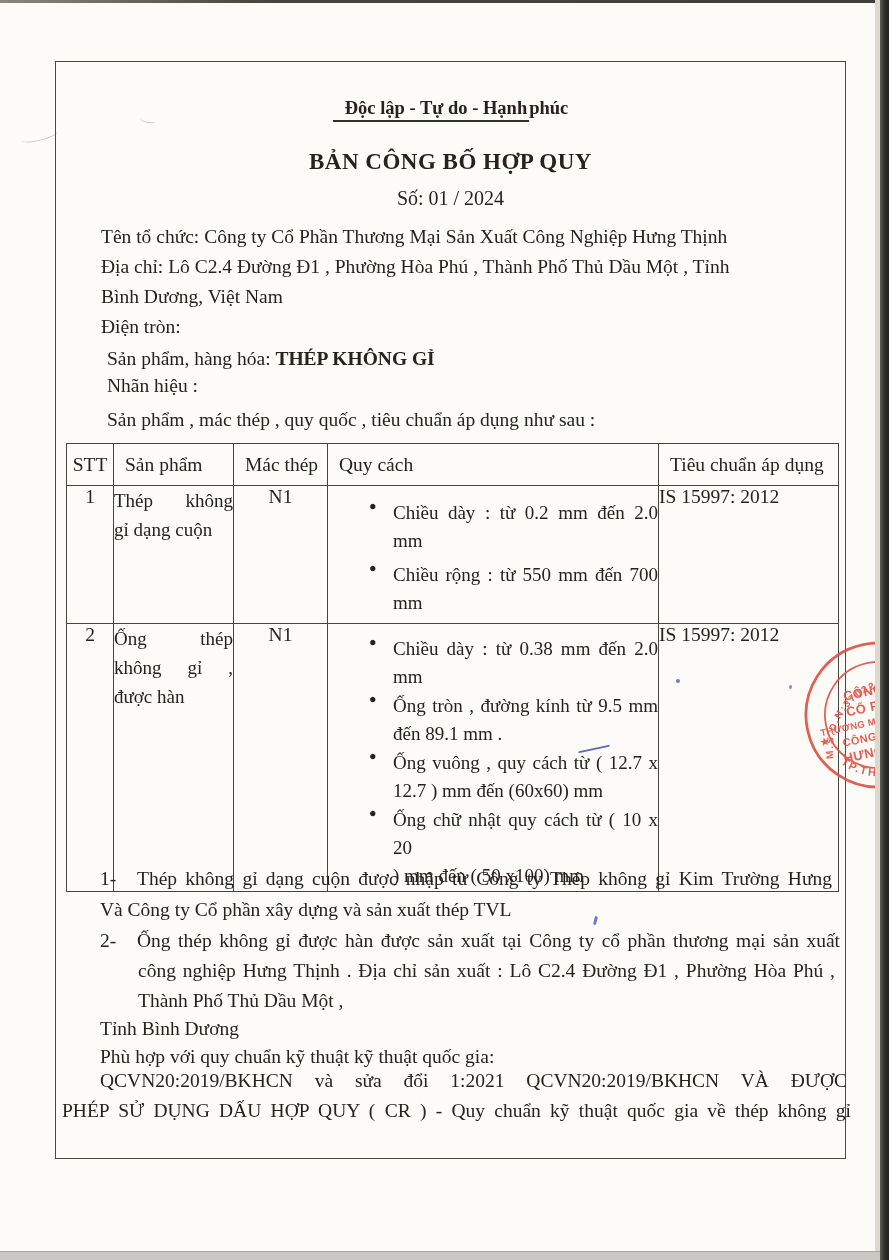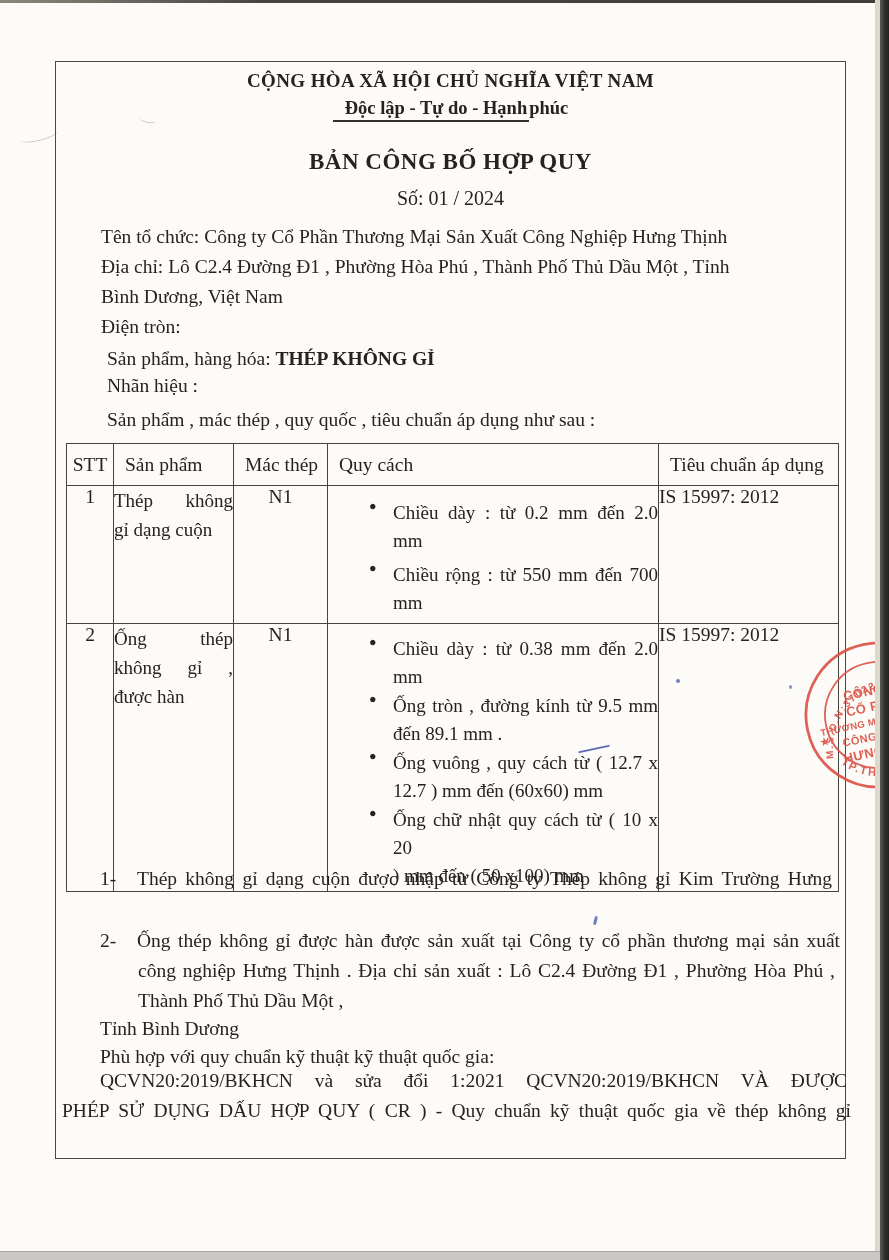--- a/index.html
+++ b/index.html
@@ -64,21 +64,20 @@
 </head>
 <body>
 
 <div class="abs" style="inset:0;">
 
   <div class="abs pencil" style="left:20px;top:130px;width:38px;height:10px;transform:rotate(-14deg);"></div>
   <div class="abs pencil" style="left:140px;top:116px;width:16px;height:6px;transform:rotate(10deg);"></div>
 
   <div class="abs page-border"></div>
 
-  <div class="abs hline national">CỘNG HÒA XÃ HỘI CHỦ NGHĨA VIỆT NAM</div>
   <div class="abs hline motto"><span class="motto-u">Độc lập - Tự do - Hạnh</span><span class="motto-t">phúc</span></div>
   <div class="abs hline doc-title">BẢN CÔNG BỐ HỢP QUY</div>
   <div class="abs hline doc-number">Số: 01 / 2024</div>
 
   <div class="abs tline" style="left:101px;top:224px;">Tên tổ chức: Công ty Cổ Phần Thương Mại Sản Xuất Công Nghiệp Hưng Thịnh</div>
   <div class="abs tline" style="left:101px;top:254px;">Địa chỉ: Lô C2.4 Đường Đ1 , Phường Hòa Phú , Thành Phố Thủ Dầu Một , Tỉnh</div>
   <div class="abs tline" style="left:101px;top:284px;">Bình Dương, Việt Nam</div>
   <div class="abs tline" style="left:101px;top:314px;">Điện tròn:</div>
   <div class="abs tline" style="left:107px;top:346px;"><span>Sản phẩm, hàng hóa: </span><span class="bold">THÉP KHÔNG GỈ</span></div>
   <div class="abs tline" style="left:107px;top:373px;">Nhãn hiệu :</div>
@@ -153,20 +152,21 @@
             <div class="sl">) mm đến ( 50 x100) mm</div>
           </li>
         </ul>
       </td>
       <td class="std">IS 15997: 2012</td>
     </tr>
   </tbody>
     </table>
 
   <div class="abs tline just" style="left:100px;top:866px;width:732px;"><span class="marker">1-</span><span>Thép không gỉ dạng cuộn được nhập từ Công ty Thép không gỉ Kim Trường Hưng</span></div>
+  <div class="abs tline" style="left:100px;top:897px;">Và Công ty Cổ phần xây dựng và sản xuất thép TVL</div>
   <div class="abs tline just" style="left:100px;top:928px;width:740px;"><span class="marker">2-</span><span>Ống thép không gỉ được hàn được sản xuất tại Công ty cổ phần thương mại sản xuất</span></div>
   <div class="abs tline just" style="left:138px;top:958px;width:697px;">công nghiệp Hưng Thịnh . Địa chỉ sản xuất : Lô C2.4 Đường Đ1 , Phường Hòa Phú ,</div>
   <div class="abs tline" style="left:138px;top:988px;">Thành Phố Thủ Dầu Một ,</div>
   <div class="abs tline" style="left:100px;top:1016px;">Tỉnh Bình Dương</div>
   <div class="abs tline" style="left:100px;top:1044px;">Phù hợp với quy chuẩn kỹ thuật kỹ thuật quốc gia:</div>
   <div class="abs tline just" style="left:100px;top:1068px;width:747px;">QCVN20:2019/BKHCN và sửa đổi 1:2021 QCVN20:2019/BKHCN VÀ ĐƯỢC</div>
   <div class="abs tline just" style="left:62px;top:1098px;width:789px;">PHÉP SỬ DỤNG DẤU HỢP QUY ( CR ) -  Quy chuẩn kỹ thuật quốc gia về thép không gỉ</div>
 
   <svg class="abs stamp" width="170" height="170" viewBox="0 0 170 170">
     <circle cx="85" cy="85" r="72" fill="none" stroke-width="2.8" stroke="#dc5145"></circle>

